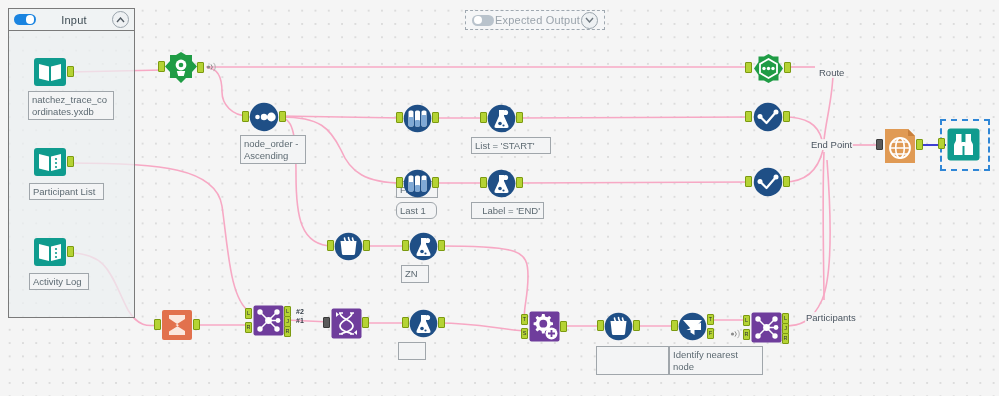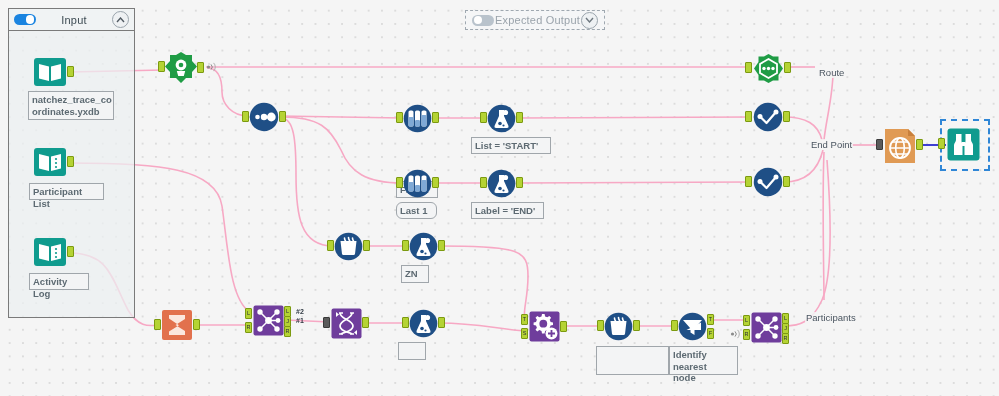--- a/index.html
+++ b/index.html
@@ -39,21 +39,21 @@
   
   .node{position:absolute;}
   .port{position:absolute;width:7px;height:11px;background:#b5d334;border:1px solid #7c9a10;box-sizing:border-box;}
   .port.in{border-radius:1px;}
   .port.out{border-radius:1px;}
   .port.dark{background:#5b5b5b;border-color:#3a3a3a;}
   .portlbl{position:absolute;font-size:5.5px;color:#2c3136;line-height:11px;width:7px;text-align:center;}
 
   
   .cap{position:absolute;border:1px solid #a0a6ab;background:#f3f4f5;color:#5d6a72;
-     font-size:9.5px;line-height:11.5px;padding:2px 3px;box-sizing:border-box;white-space:pre-wrap;font-weight:bold;}
+     font-size:9.5px;line-height:11.5px;padding:2px 3px;box-sizing:border-box;white-space:pre-wrap;}
   .minilbl{position:absolute;font-size:7px;color:#2f3842;font-weight:bold;white-space:nowrap;}
 
   .selbox{position:absolute;border:2px dashed #2f86d6;box-sizing:border-box;}
   .wirelabel{position:absolute;font-size:9.5px;color:#4a5560;background:rgba(245,245,245,.85);padding:0 1px;}
 </style>
 </head>
 <body>
 
 <div id="canvas">
 
@@ -215,20 +215,22 @@
   <div class="node" style="left:249px;top:102px;">
     <div class="port in" style="left:-7px;top:9px;"></div>
     <svg width="30" height="30" viewBox="0 0 30 30">
       <circle cx="15" cy="15" r="14.2" fill="#1f4f86"></circle>
       <circle cx="8.5" cy="15" r="2.3" fill="#fff"></circle>
       <circle cx="15" cy="15" r="3.2" fill="#fff"></circle>
       <circle cx="22.3" cy="15" r="4.4" fill="#fff"></circle>
     </svg>
     <div class="port out" style="left:30px;top:9px;"></div>
   </div>
+  <div class="cap" style="left:240px;top:135px;width:66px;height:29px;">node_order -
+Ascending</div>
 
   <div class="node" style="left:403px;top:104px;">
     <div class="port in" style="left:-7px;top:8px;"></div>
     <svg width="29" height="29" viewBox="0 0 29 29">
       <circle cx="14.5" cy="14.5" r="13.8" fill="#1f4f86"></circle>
       <rect x="5.5" y="6.5" width="5" height="16" rx="1.6" fill="#fff"></rect>
       <rect x="12" y="6.5" width="5" height="16" rx="1.6" fill="#fff"></rect>
       <rect x="18.5" y="6.5" width="5" height="16" rx="1.6" fill="#fff"></rect>
       <rect x="5.5" y="13" width="5" height="9.5" rx="1.2" fill="#7fa9d6"></rect>
       <rect x="12" y="16" width="5" height="6.5" rx="1.2" fill="#7fa9d6"></rect>
@@ -270,21 +272,21 @@
     <div class="port in" style="left:-7px;top:8px;"></div>
     <svg width="29" height="29" viewBox="0 0 29 29">
       <circle cx="14.5" cy="14.5" r="13.8" fill="#1f4f86"></circle>
       <path d="M12,6 L17,6 L17,12 L21.5,22 A1.6,1.6 0 0 1 20,24 L9,24 A1.6,1.6 0 0 1 7.5,22 L12,12 Z" fill="#fff"></path>
       <circle cx="18.5" cy="8.5" r="2.6" fill="#fff"></circle>
       <circle cx="13" cy="19.5" r="1.8" fill="#1f4f86"></circle>
       <circle cx="16.5" cy="21.5" r="1.1" fill="#1f4f86"></circle>
     </svg>
     <div class="port out" style="left:29px;top:8px;"></div>
   </div>
-  <div class="cap" style="left:471px;top:202px;width:73px;height:17px;">Label = 'END'</div>
+  <div class="cap" style="left:471px;top:202px;width:73px;height:17px;text-align:right;">Label = 'END'</div>
 
   <div class="node" style="left:334px;top:232px;">
     <div class="port in" style="left:-7px;top:8px;"></div>
     <svg width="29" height="29" viewBox="0 0 29 29">
       <circle cx="14.5" cy="14.5" r="13.8" fill="#1f4f86"></circle>
       <path d="M6.5,9 L22.5,9 L21,22 A1.5,1.5 0 0 1 19.5,23 L9.5,23 A1.5,1.5 0 0 1 8,22 Z" fill="#fff"></path>
       <path d="M10.5,6 C10.5,9 12.5,9 12.5,12 M14.5,5.5 C14.5,8.5 16.5,8.5 16.5,11.5 M18.5,6 C18.5,9 20.5,9 20.5,12" fill="none" stroke="#fff" stroke-width="1.6" stroke-linecap="round"></path>
     </svg>
     <div class="port out" style="left:29px;top:8px;"></div>
   </div>
@@ -392,21 +394,21 @@
     <svg width="29" height="29" viewBox="0 0 29 29">
       <circle cx="14.5" cy="14.5" r="13.8" fill="#1f4f86"></circle>
       <path d="M5,8 L24,8 L16.5,16.5 L16.5,23 L12.5,20.5 L12.5,16.5 Z" fill="#fff"></path>
       <path d="M8.5,18 L23,10.5 L23,18 Z" fill="#fff"></path>
     </svg>
     <div class="port out" style="left:29px;top:2px;"></div>
     <div class="portlbl" style="left:29px;top:2px;">T</div>
     <div class="port out" style="left:29px;top:16px;"></div>
     <div class="portlbl" style="left:29px;top:16px;">F</div>
   </div>
-  <div class="cap" style="left:669px;top:346px;width:69px;height:29px;">Identify nearest
+  <div class="cap" style="left:669px;top:346px;width:94px;height:29px;">Identify nearest
 node</div>
 
   <div class="node" style="left:751px;top:312px;">
     <div class="port in" style="left:-8px;top:3px;"></div>
     <div class="portlbl" style="left:-8px;top:3px;">L</div>
     <div class="port in" style="left:-8px;top:17px;"></div>
     <div class="portlbl" style="left:-8px;top:17px;">R</div>
     <svg width="12" height="10" viewBox="0 0 12 10" style="position:absolute;left:-21px;top:17px;">
       <circle cx="2.5" cy="5" r="1.6" fill="#8b8b8b"></circle>
       <path d="M5,2.4 A3.6,3.6 0 0 1 5,7.6" fill="none" stroke="#8b8b8b" stroke-width="1"></path>

